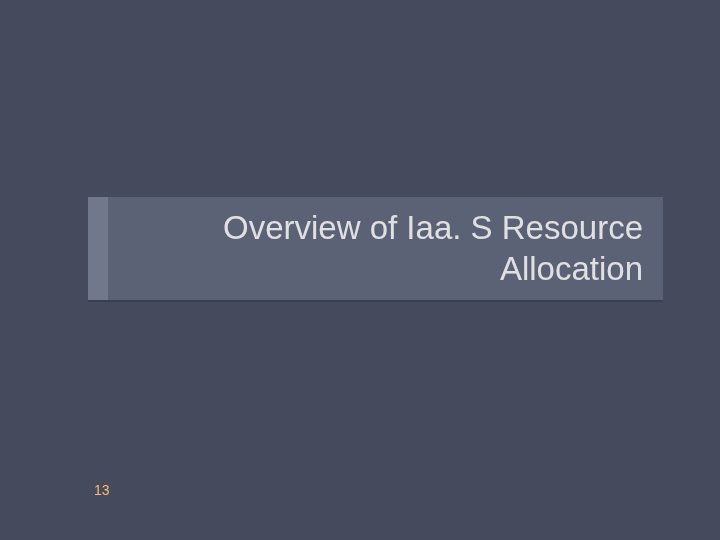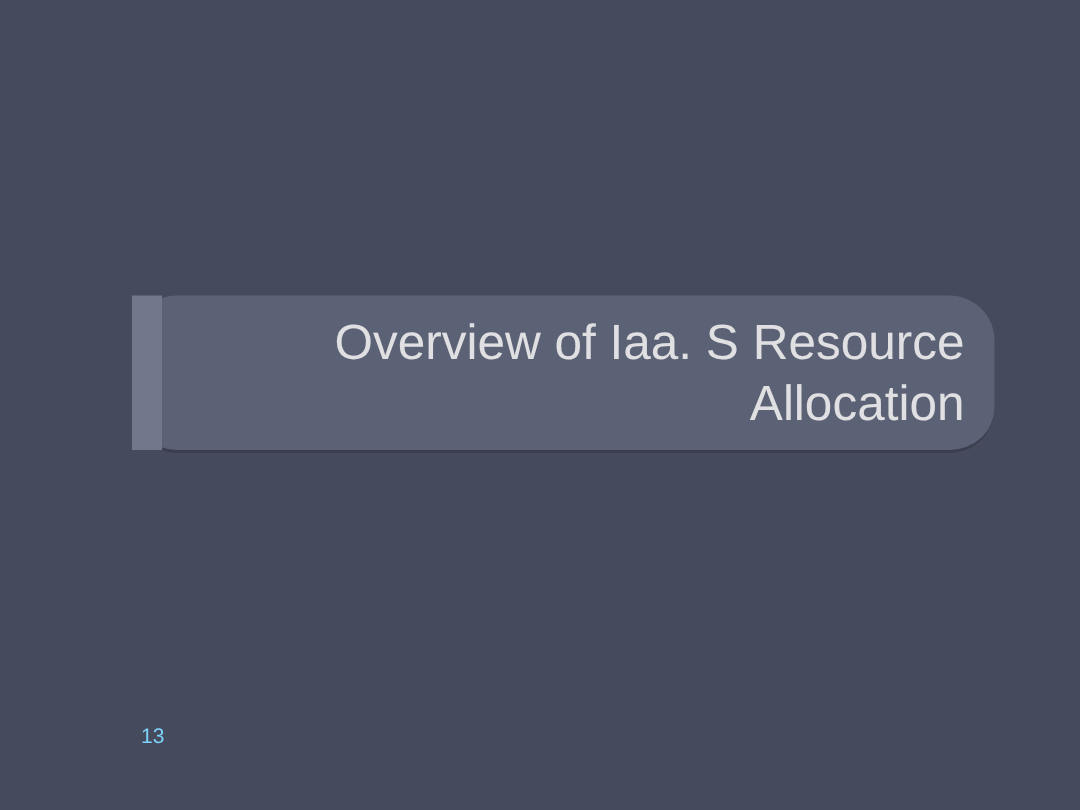--- a/index.html
+++ b/index.html
@@ -18,21 +18,20 @@
     .title-container {
       position: absolute;
       left: 88px;
       top: 197px;
       width: 575px;
     }
     .title-bar {
       display: flex;
       background-color: #5c6275;
       border-bottom: 2px solid #3a3e4e;
-      border-radius: 30px;
     }
     .accent-bar {
       width: 20px;
       background-color: #72788c;
       flex-shrink: 0;
     }
     .title-content {
       flex: 1;
       padding: 10px 20px 10px 15px;
       text-align: right;
@@ -47,21 +46,21 @@
       text-align: right;
       padding: 12px 20px 0 0;
       color: #e0e0e3;
       font-size: 19px;
       font-weight: 700;
     }
     .page-number {
       position: absolute;
       left: 94px;
       bottom: 42px;
-      color: #7dd3fc;
+      color: #fdba74;
       font-size: 14px;
     }
   </style>
 </head>
 <body>
 
 <div class="title-container">
   <div class="title-bar">
     <div class="accent-bar"></div>
     <div class="title-content">

